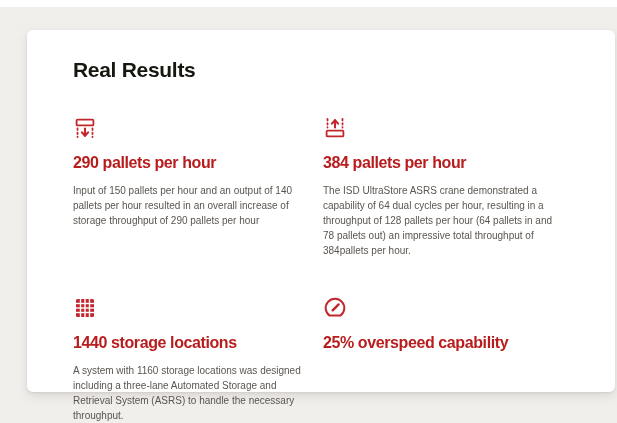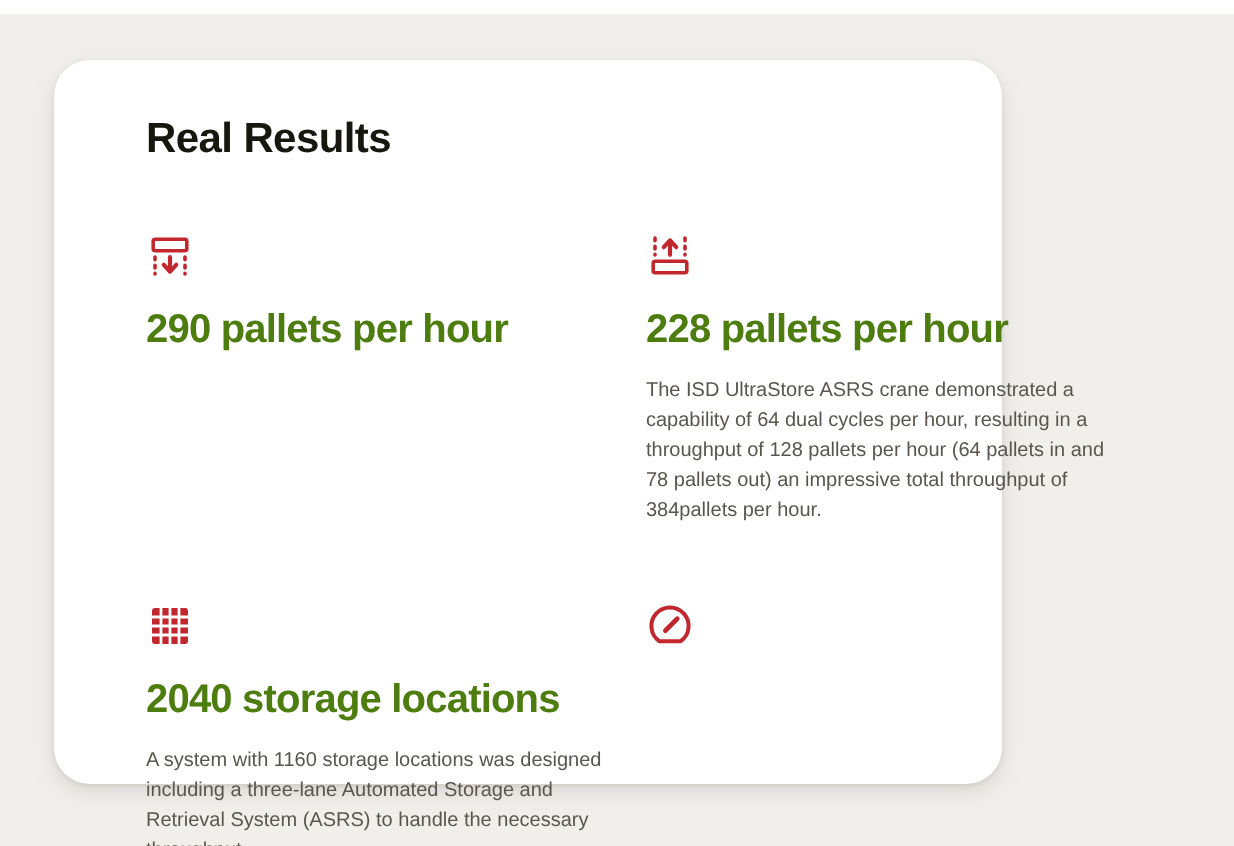--- a/index.html
+++ b/index.html
@@ -12,46 +12,46 @@
   }
   .top-strip {
     position: absolute;
     left: 0; top: 0;
     width: 100%; height: 7px;
     background: #ffffff;
   }
   .card {
     position: absolute;
     left: 27px; top: 30px;
-    width: 474px; height: 362px;
+    width: 588px; height: 362px;
     background: #ffffff;
-    border-radius: 18px;
+    border-radius: 6px;
     box-shadow: 0 4px 10px rgba(175,170,162,0.35), 0 1px 2px rgba(175,170,162,0.25);
     padding: 28px 12px 0 46px;
   }
   .section-title {
     font-size: 21px;
     font-weight: 800;
     letter-spacing: -0.3px;
     color: #17160f;
     margin-bottom: 34px;
   }
   .stats-grid {
     display: grid;
     grid-template-columns: 250px 250px;
     row-gap: 38px;
   }
   .stat-cell { padding-right: 10px; }
   .stat-icon { height: 24px; margin-bottom: 14px; }
   .stat-icon svg { width: 24px; height: 24px; display: block; }
   .stat-value {
-    font-size: 20px;
+    font-size: 16px;
     font-weight: 800;
     letter-spacing: -0.4px;
-    color: #4d7c0f;
+    color: #b91c1c;
     margin-bottom: 11px;
     white-space: nowrap;
   }
   .stat-description {
     font-size: 10px;
     line-height: 15px;
     color: #5a554f;
     padding-right: 6px;
   }
 </style>
@@ -69,58 +69,60 @@
       <div class="stat-icon">
         <svg viewBox="0 0 24 24" fill="none" stroke="#c1272d" stroke-width="1.8" stroke-linecap="round" stroke-linejoin="round">
           <rect x="3.6" y="3.6" width="16.8" height="5.8" rx="1"></rect>
           <line x1="4.5" y1="12.5" x2="4.5" y2="21" stroke-dasharray="1.4 2.7"></line>
           <line x1="19.5" y1="12.5" x2="19.5" y2="21" stroke-dasharray="1.4 2.7"></line>
           <line x1="12" y1="12.6" x2="12" y2="19.6" stroke-width="2.1"></line>
           <path d="M8.9 16.4 L12 19.8 L15.1 16.4" stroke-width="2.1"></path>
         </svg>
       </div>
       <h2 class="stat-value">290 pallets per hour</h2>
+      <p class="stat-description">Input of 150 pallets per hour and an output of 140 pallets per hour resulted in an overall increase of storage throughput of 290 pallets per hour</p>
     </div>
 
     <div class="stat-cell">
       <div class="stat-icon">
         <svg viewBox="0 0 24 24" fill="none" stroke="#c1272d" stroke-width="1.8" stroke-linecap="round" stroke-linejoin="round">
           <rect x="3.6" y="14.6" width="16.8" height="5.8" rx="1"></rect>
           <line x1="4.5" y1="3" x2="4.5" y2="11.5" stroke-dasharray="1.4 2.7"></line>
           <line x1="19.5" y1="3" x2="19.5" y2="11.5" stroke-dasharray="1.4 2.7"></line>
           <line x1="12" y1="11.4" x2="12" y2="4.4" stroke-width="2.1"></line>
           <path d="M8.9 7.6 L12 4.2 L15.1 7.6" stroke-width="2.1"></path>
         </svg>
       </div>
-      <h2 class="stat-value">228 pallets per hour</h2>
+      <h2 class="stat-value">384 pallets per hour</h2>
       <p class="stat-description">The ISD UltraStore ASRS crane demonstrated a capability of 64 dual cycles per hour, resulting in a throughput of 128 pallets per hour (64 pallets in and 78 pallets out) an impressive total throughput of 384pallets per hour.</p>
     </div>
 
     <div class="stat-cell">
       <div class="stat-icon">
         <svg viewBox="0 0 24 24">
           <rect x="3" y="3" width="18" height="18" rx="1.5" fill="#c1272d"></rect>
           <g stroke="#ffffff" stroke-width="1.4">
             <line x1="7.5" y1="3" x2="7.5" y2="21"></line>
             <line x1="12" y1="3" x2="12" y2="21"></line>
             <line x1="16.5" y1="3" x2="16.5" y2="21"></line>
             <line x1="3" y1="7.5" x2="21" y2="7.5"></line>
             <line x1="3" y1="12" x2="21" y2="12"></line>
             <line x1="3" y1="16.5" x2="21" y2="16.5"></line>
           </g>
         </svg>
       </div>
-      <h2 class="stat-value">2040 storage locations</h2>
+      <h2 class="stat-value">1440 storage locations</h2>
       <p class="stat-description">A system with 1160 storage locations was designed including a three-lane Automated Storage and Retrieval System (ASRS) to handle the necessary throughput.</p>
     </div>
 
     <div class="stat-cell">
       <div class="stat-icon">
         <svg viewBox="0 0 24 24" fill="none" stroke="#c1272d" stroke-width="2" stroke-linecap="round" stroke-linejoin="round">
           <path d="M6.64 19.6 A 9.3 9.3 0 1 1 17.36 19.6 Z"></path>
           <line x1="9.7" y1="14.3" x2="15.6" y2="8.4" stroke-width="2.4"></line>
           <circle cx="9.9" cy="14.1" r="1" fill="#c1272d" stroke="none"></circle>
         </svg>
       </div>
+      <h2 class="stat-value">25% overspeed capability</h2>
     </div>
 
   </div>
 </div>
 
 </body></html>

